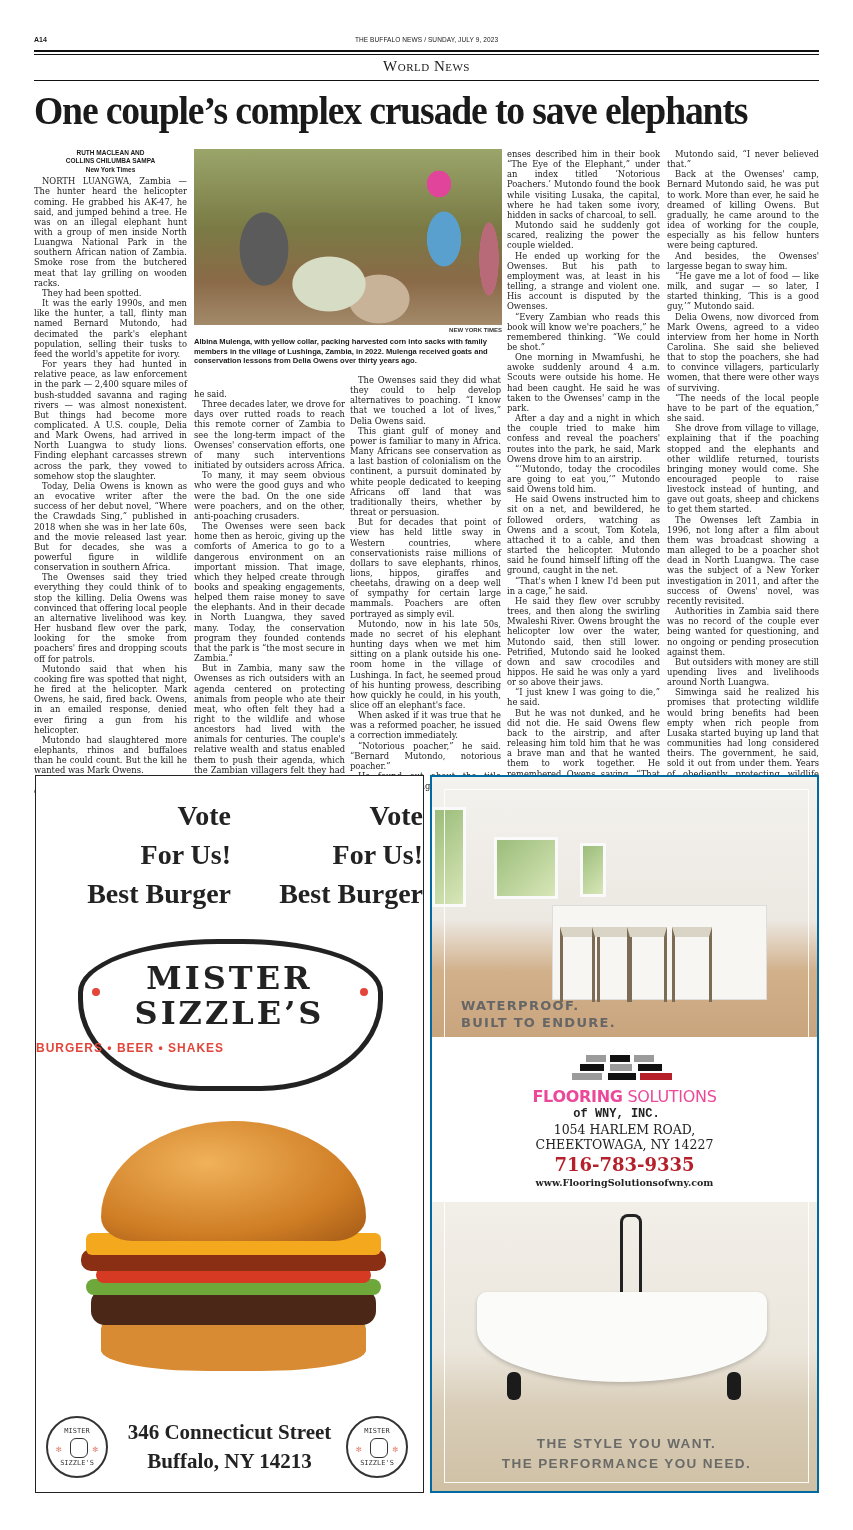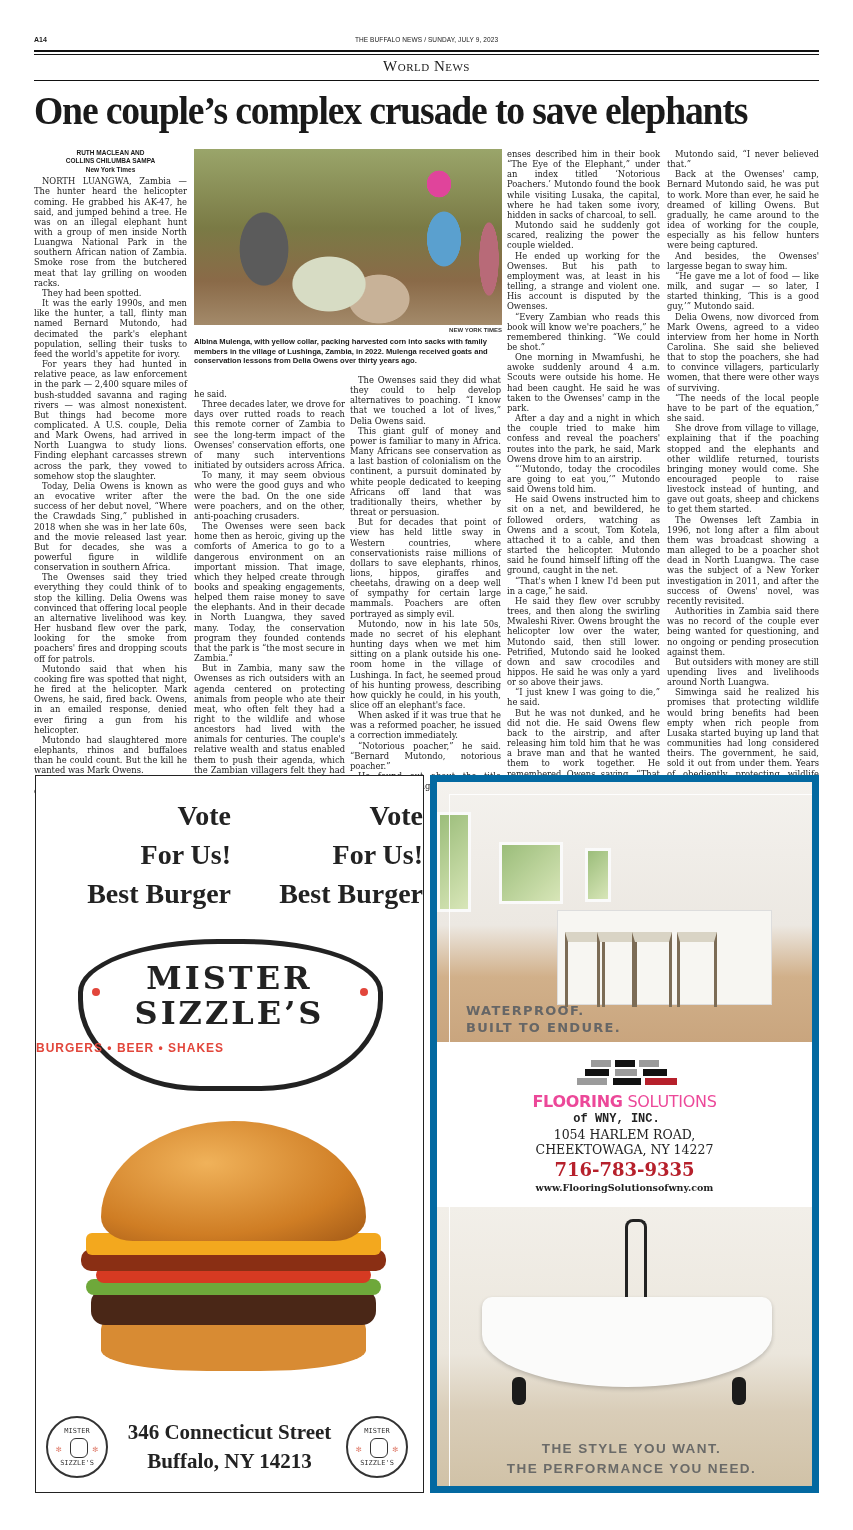--- a/index.html
+++ b/index.html
@@ -50,21 +50,21 @@
   .lettuce { position: absolute; left: 10px; top: 158px; width: 295px; height: 16px; background: #6ea83a; border-radius: 8px; }
   .patty { position: absolute; left: 15px; top: 168px; width: 285px; height: 36px; background: #4a2717; border-radius: 14px; }
   .bun-bottom { position: absolute; left: 25px; top: 198px; width: 265px; height: 52px; border-radius: 10px 10px 40% 40%; background: #d88b33; }
   .addr { position: absolute; left: 0; right: 0; top: 642px; text-align: center; font-family: "Liberation Serif", serif; font-weight: bold; font-size: 21px; line-height: 29px; color: #222; }
   .badge { position: absolute; top: 640px; width: 62px; height: 62px; border-radius: 50%; border: 2px solid #333; font-family: "DejaVu Sans Mono", monospace; font-size: 7px; text-align: center; color: #333; }
   .badge .t { position: absolute; left: 0; right: 0; top: 9px; }
   .badge .b { position: absolute; left: 0; right: 0; bottom: 9px; }
   .badge .face { position: absolute; left: 22px; top: 20px; width: 18px; height: 20px; border: 1.5px solid #333; border-radius: 6px; }
   .badge .star { position: absolute; top: 26px; color: #e08070; font-size: 9px; }
 
-  .ad-floor { position: absolute; left: 430px; top: 775px; width: 389px; height: 718px; border: 7px solid #0369a1; background: #fff; overflow: hidden; }
+  .ad-floor { position: absolute; left: 430px; top: 775px; width: 389px; height: 718px; border: 2px solid #0369a1; background: #fff; overflow: hidden; }
   .kitchen { position: absolute; left: 0; top: 0; width: 389px; height: 260px;
     background:
       linear-gradient(180deg, #f4f2ee 0%, #ece8e2 55%, #d1b08a 75%, #c9a57e 100%); }
   .kitchen .win { position: absolute; background: linear-gradient(135deg, #9bbd7a, #d8e6b8); border: 3px solid #fafafa; }
   .kitchen .island { position: absolute; left: 120px; top: 128px; width: 215px; height: 95px; background: #f7f6f2; border: 1px solid #ddd; }
   .kitchen .stool { position: absolute; top: 150px; width: 40px; height: 75px; border-top: 10px solid #d9d4c5; border-left: 3px solid #7c6c56; border-right: 3px solid #7c6c56; }
   .frame { position: absolute; left: 12px; top: 12px; right: 12px; bottom: 0; border: 1.5px solid rgba(255,255,255,0.9); border-bottom: none; }
   .kitchen-text { position: absolute; left: 29px; top: 220px; font-family: "DejaVu Sans", sans-serif; font-weight: bold; font-size: 13px; line-height: 17px; letter-spacing: 1.3px; color: #666; }
   .fs-logo { position: absolute; left: 0; right: 0; top: 270px; height: 140px; text-align: center; }
   .tiles { position: absolute; left: 140px; top: 8px; width: 100px; height: 26px; }

